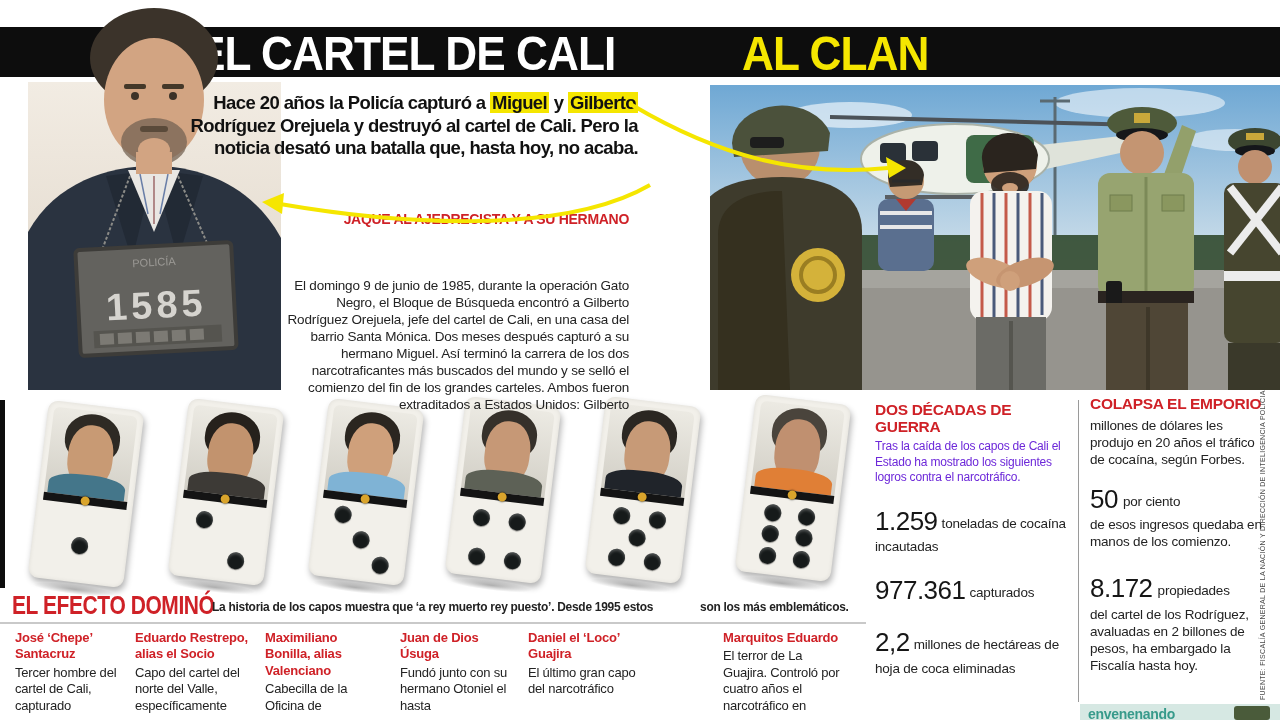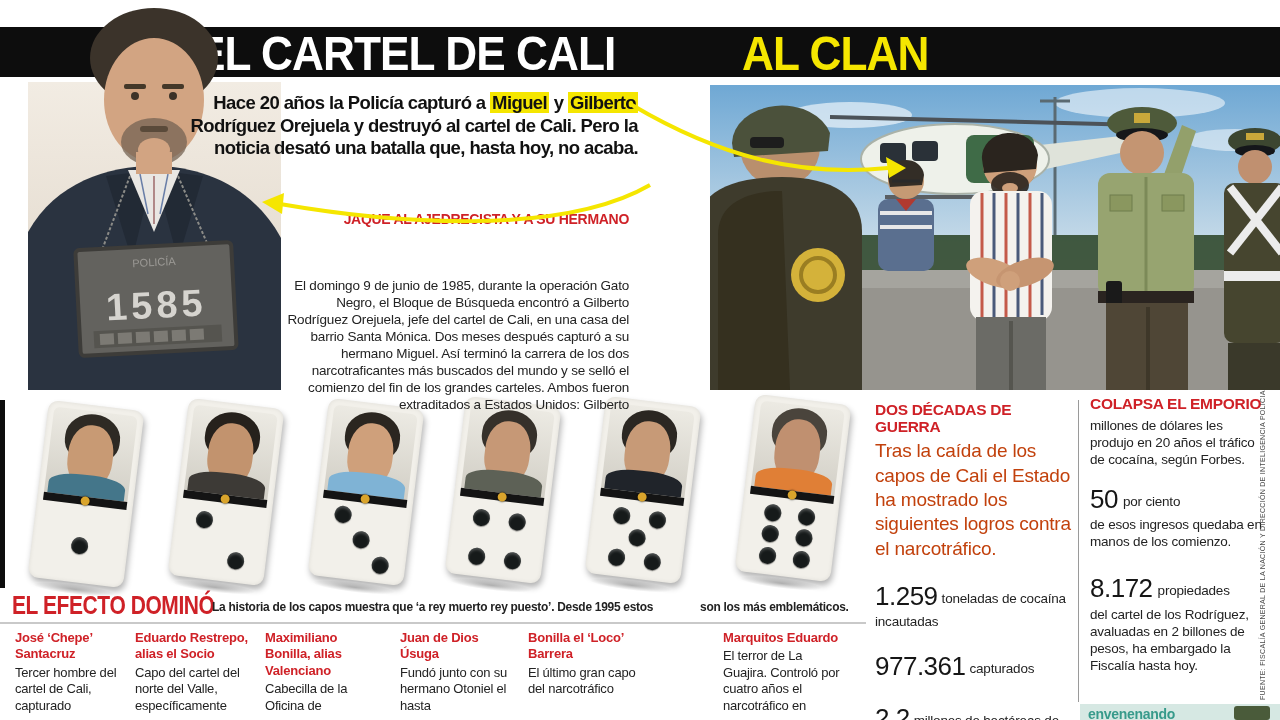--- a/index.html
+++ b/index.html
@@ -68,21 +68,21 @@
   .capo2{left:135px;width:118px;}
   .capo3{left:265px;width:112px;}
   .capo4{left:400px;width:112px;}
   .capo5{left:528px;width:118px;}
   .capo6{left:723px;width:125px;}
 
   
   .war{position:absolute;left:875px;top:402px;width:196px;}
   .war h3,.empire h3{margin:0 0 4px 0;color:#cf2127;font-size:15.5px;font-weight:bold;
                      letter-spacing:-.3px;line-height:1.08;}
-  .war .lead{font-size:19px;line-height:1.28;color:#c2410c;letter-spacing:-.2px;}
+  .war .lead{font-size:12px;line-height:1.28;color:#6d28d9;letter-spacing:-.2px;}
   .stat{margin-top:19px;font-size:13.5px;line-height:1.28;color:#232323;letter-spacing:-.2px;}
   .stat .num{font-size:26px;letter-spacing:-.5px;color:#161616;margin-right:4px;vertical-align:-2px;}
   .vrule{position:absolute;left:1078px;top:400px;width:1px;height:302px;background:#9a9a9a;}
   .empire{position:absolute;left:1090px;top:396px;width:172px;}
   .empire .huge{font-size:45px;letter-spacing:-1px;color:#161616;line-height:1.0;margin:0;}
   .empire .blk{font-size:13.5px;line-height:1.28;color:#232323;letter-spacing:-.2px;}
   .empire .mid{font-size:26px;letter-spacing:-.5px;color:#161616;margin-right:5px;vertical-align:-2px;margin-top:32px;}
   .empire .g1{margin-top:2px;}
   .empire .g2{margin-top:14px;}
   .empire .g3{margin-top:22px;}
@@ -383,21 +383,21 @@
   </div>
   <div class="capo capo3">
     <div class="name">Maximiliano Bonilla, alias Valenciano</div>
     <div class="desc">Cabecilla de la Oficina de</div>
   </div>
   <div class="capo capo4">
     <div class="name">Juan de Dios Úsuga</div>
     <div class="desc">Fundó junto con su hermano Otoniel el hasta</div>
   </div>
   <div class="capo capo5">
-    <div class="name">Bonilla el ‘Loco’ Barrera</div>
+    <div class="name">Daniel el ‘Loco’ Guajira</div>
     <div class="desc">El último gran capo del narcotráfico</div>
   </div>
   <div class="capo capo6">
     <div class="name">Marquitos Eduardo</div>
     <div class="desc">El terror de La Guajira. Controló por cuatro años el narcotráfico en</div>
   </div>
 
   <div class="war">
     <h3>DOS DÉCADAS DE GUERRA</h3>
     <div class="lead">Tras la caída de los capos de Cali el Estado ha mostrado los siguientes logros contra el narcotráfico.</div>

